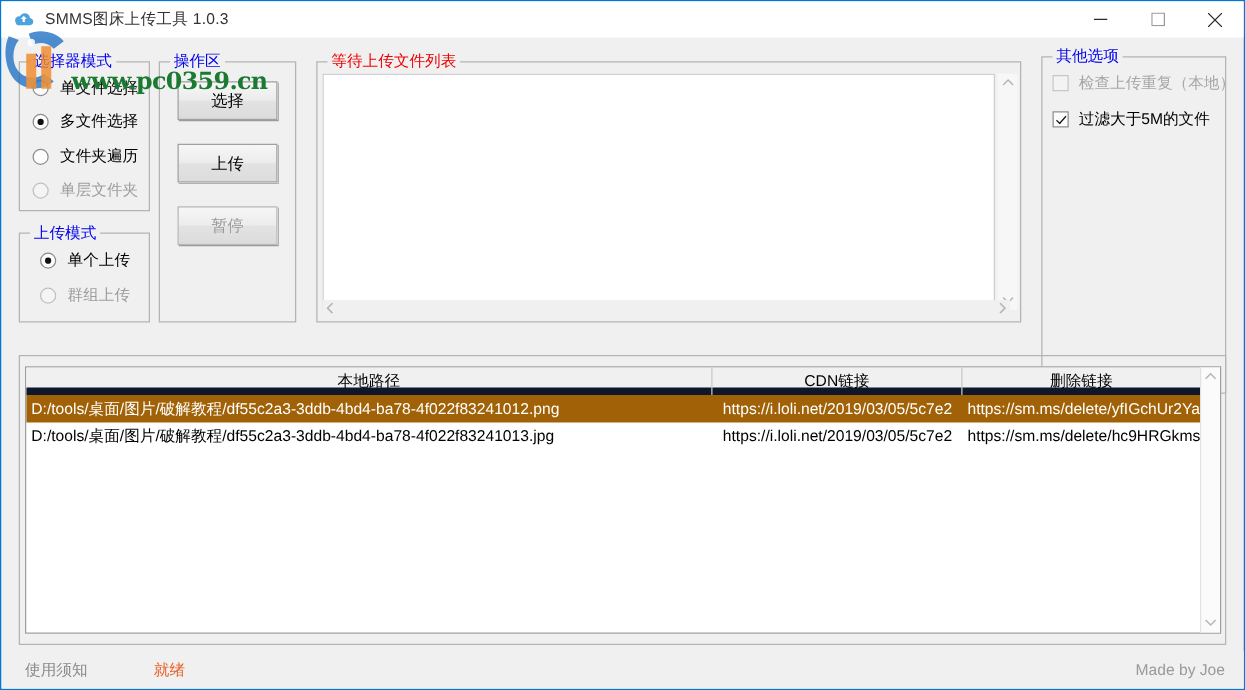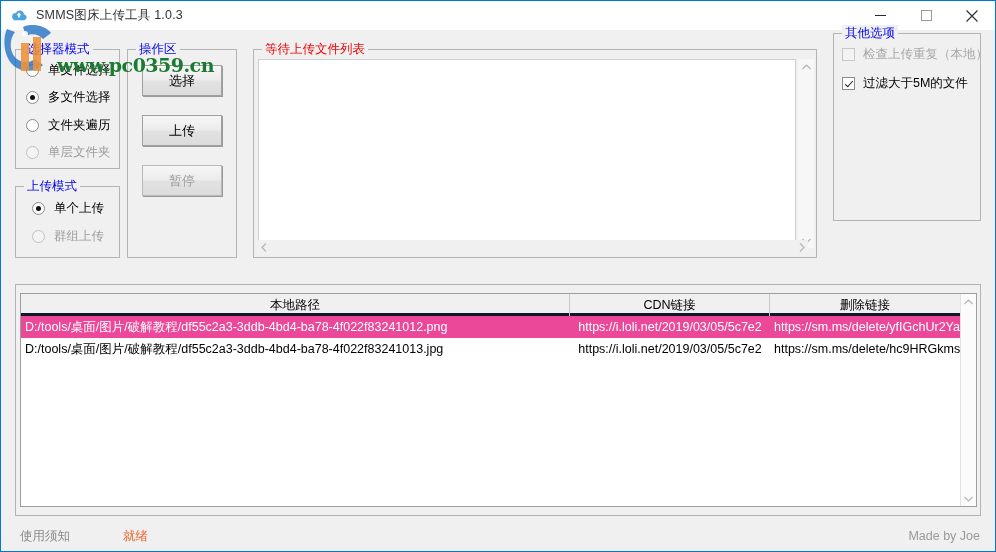--- a/index.html
+++ b/index.html
@@ -184,36 +184,36 @@
   .tablewrap {
     position: absolute;
     background: #ffffff;
     border: 1px solid #9e9e9e;
     overflow: hidden;
   }
   .thead {
     display: flex;
     height: 22px;
     background: #f0f0f0;
-    border-bottom: 3px solid #0f172a;
+    border-bottom: 6px solid #0f172a;
   }
   .th {
     display: flex; align-items: center; justify-content: center;
     font-size: 12.5px; color: #000;
     border-right: 1px solid #c8c8c8;
     height: 22px;
     overflow: hidden;
   }
   .th:last-child { border-right: none; }
   .trow {
     display: flex;
     height: 22px;
     align-items: center;
   }
-  .trow.selected { background: #ec4899; color: #ffffff; }
+  .trow.selected { background: #a16207; color: #ffffff; }
   .td {
     font-size: 12.5px;
     padding: 0 4px;
     white-space: nowrap;
     overflow: hidden;
     height: 22px;
     display: flex; align-items: center;
   }
   .td.center { justify-content: center; }
 
@@ -349,21 +349,21 @@
           </svg>
       </span>
       <span class="arw">
         <svg width="6" height="9" viewBox="0 0 6 9">
             <path d="M1 0.5 L5 4.5 L1 8.5" stroke="#b5b5b5" fill="none" stroke-width="1.2"></path>
           </svg>
       </span>
     </div>
   </div>
 
-  <div class="group" style="left:832px; top:32px; width:148px; height:188px;">
+  <div class="group" style="left:832px; top:44px; width:148px; height:270px;">
     <div class="glabel blue">其他选项</div>
 
     <div class="check-row disabled" style="left:8px; top:12px;">
       <span class="chk"></span>
       <span>检查上传重复（本地）</span>
     </div>
     <div class="check-row" style="left:8px; top:41px;">
       <span class="chk checked"></span>
       <span>过滤大于5M的文件</span>
     </div>

